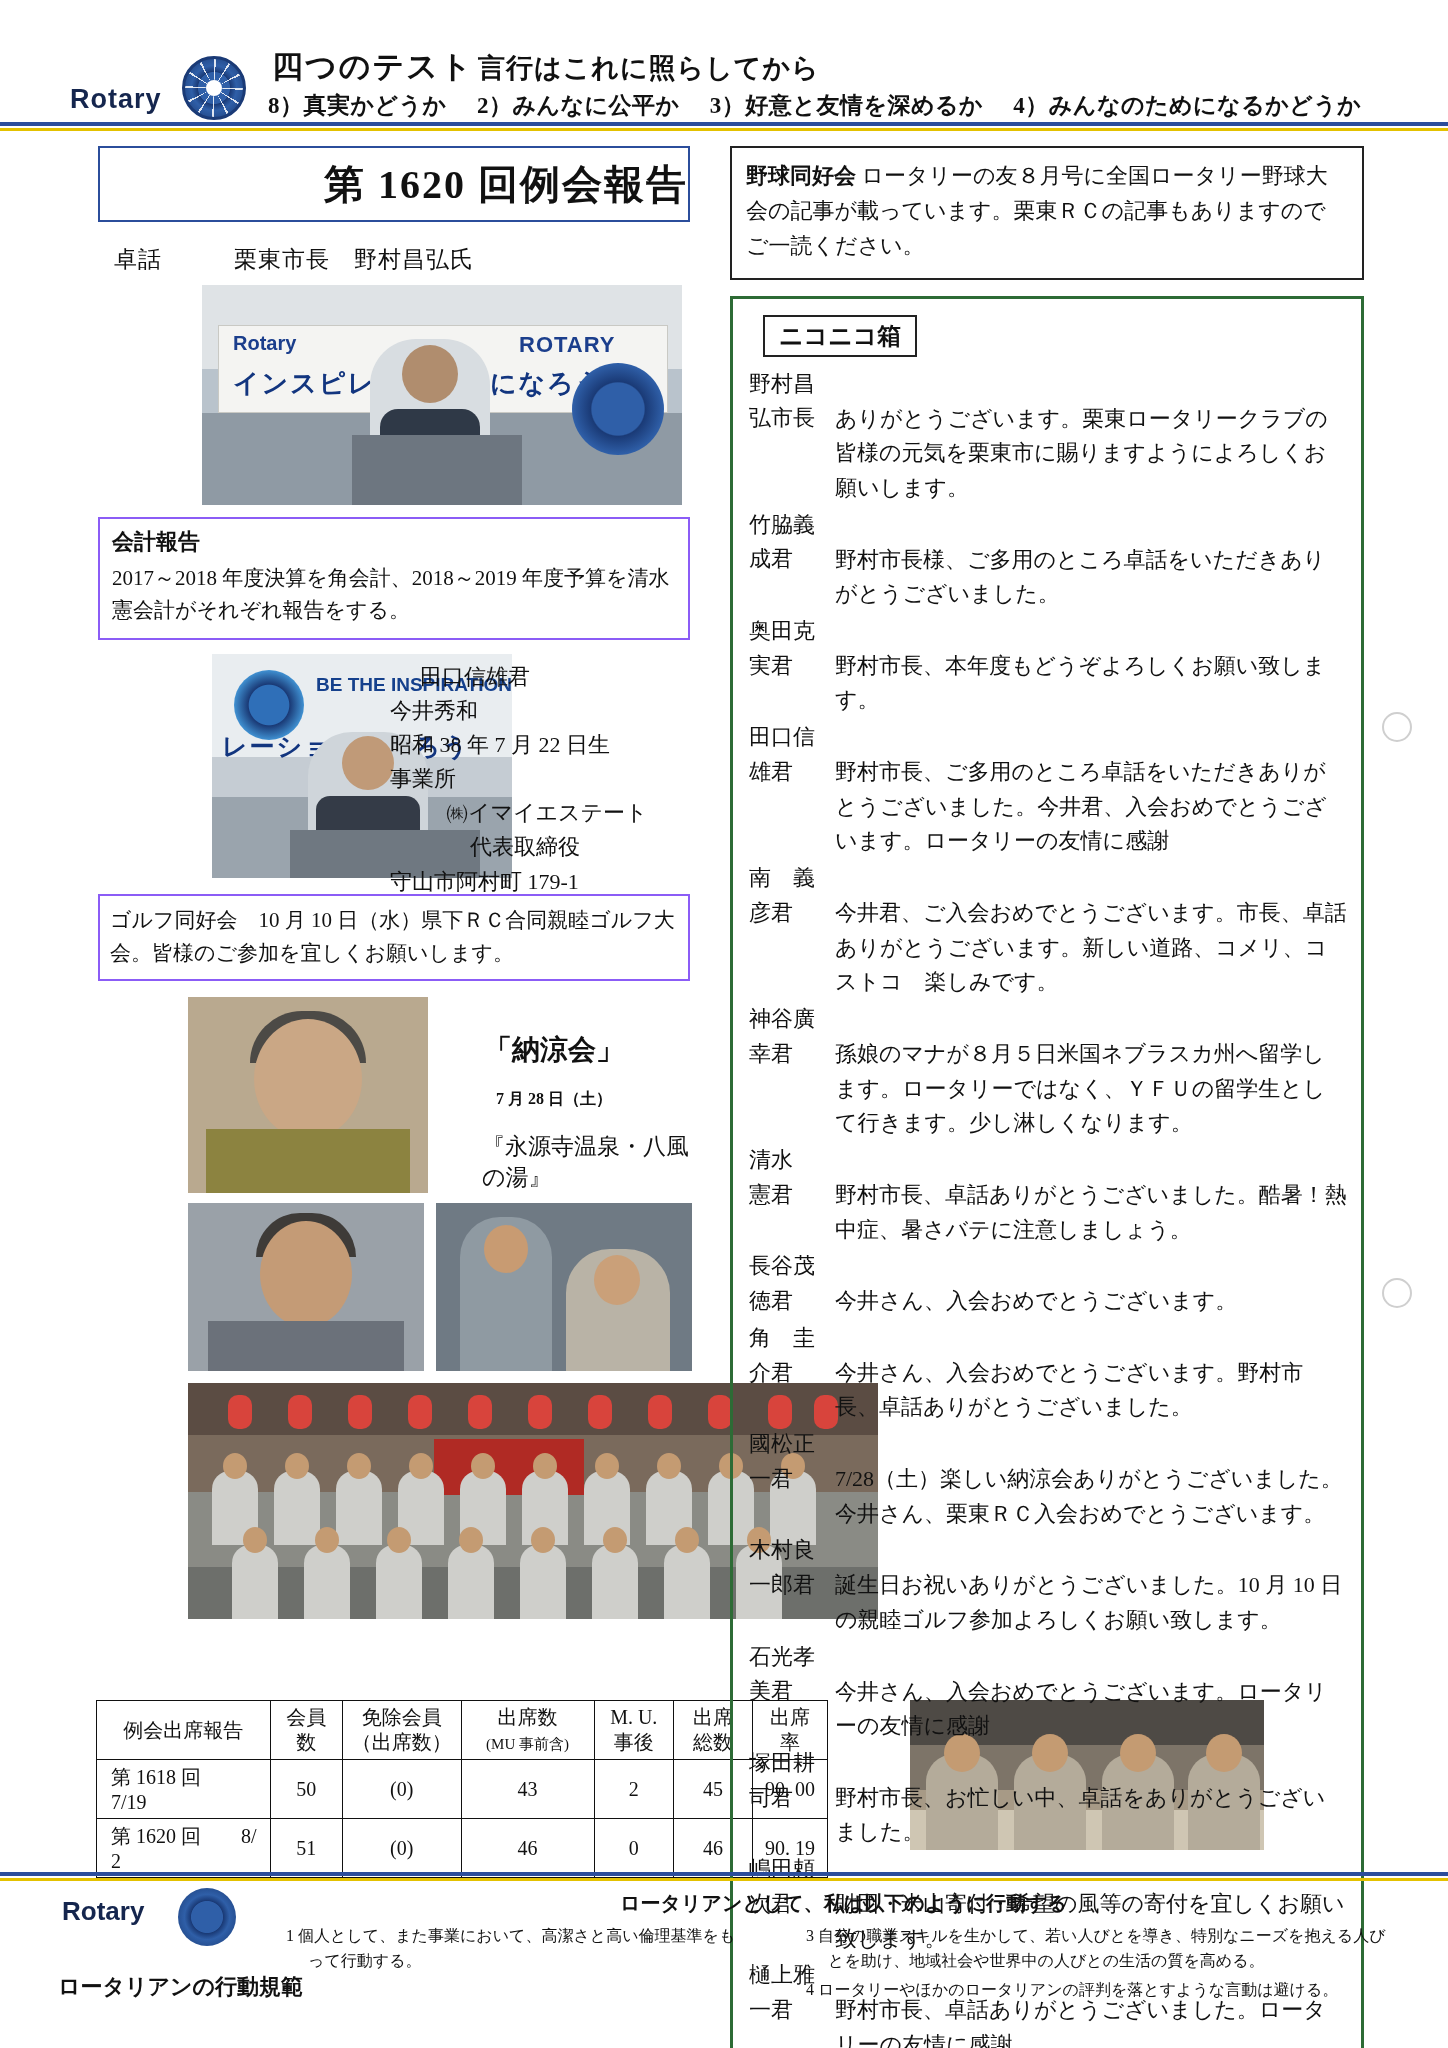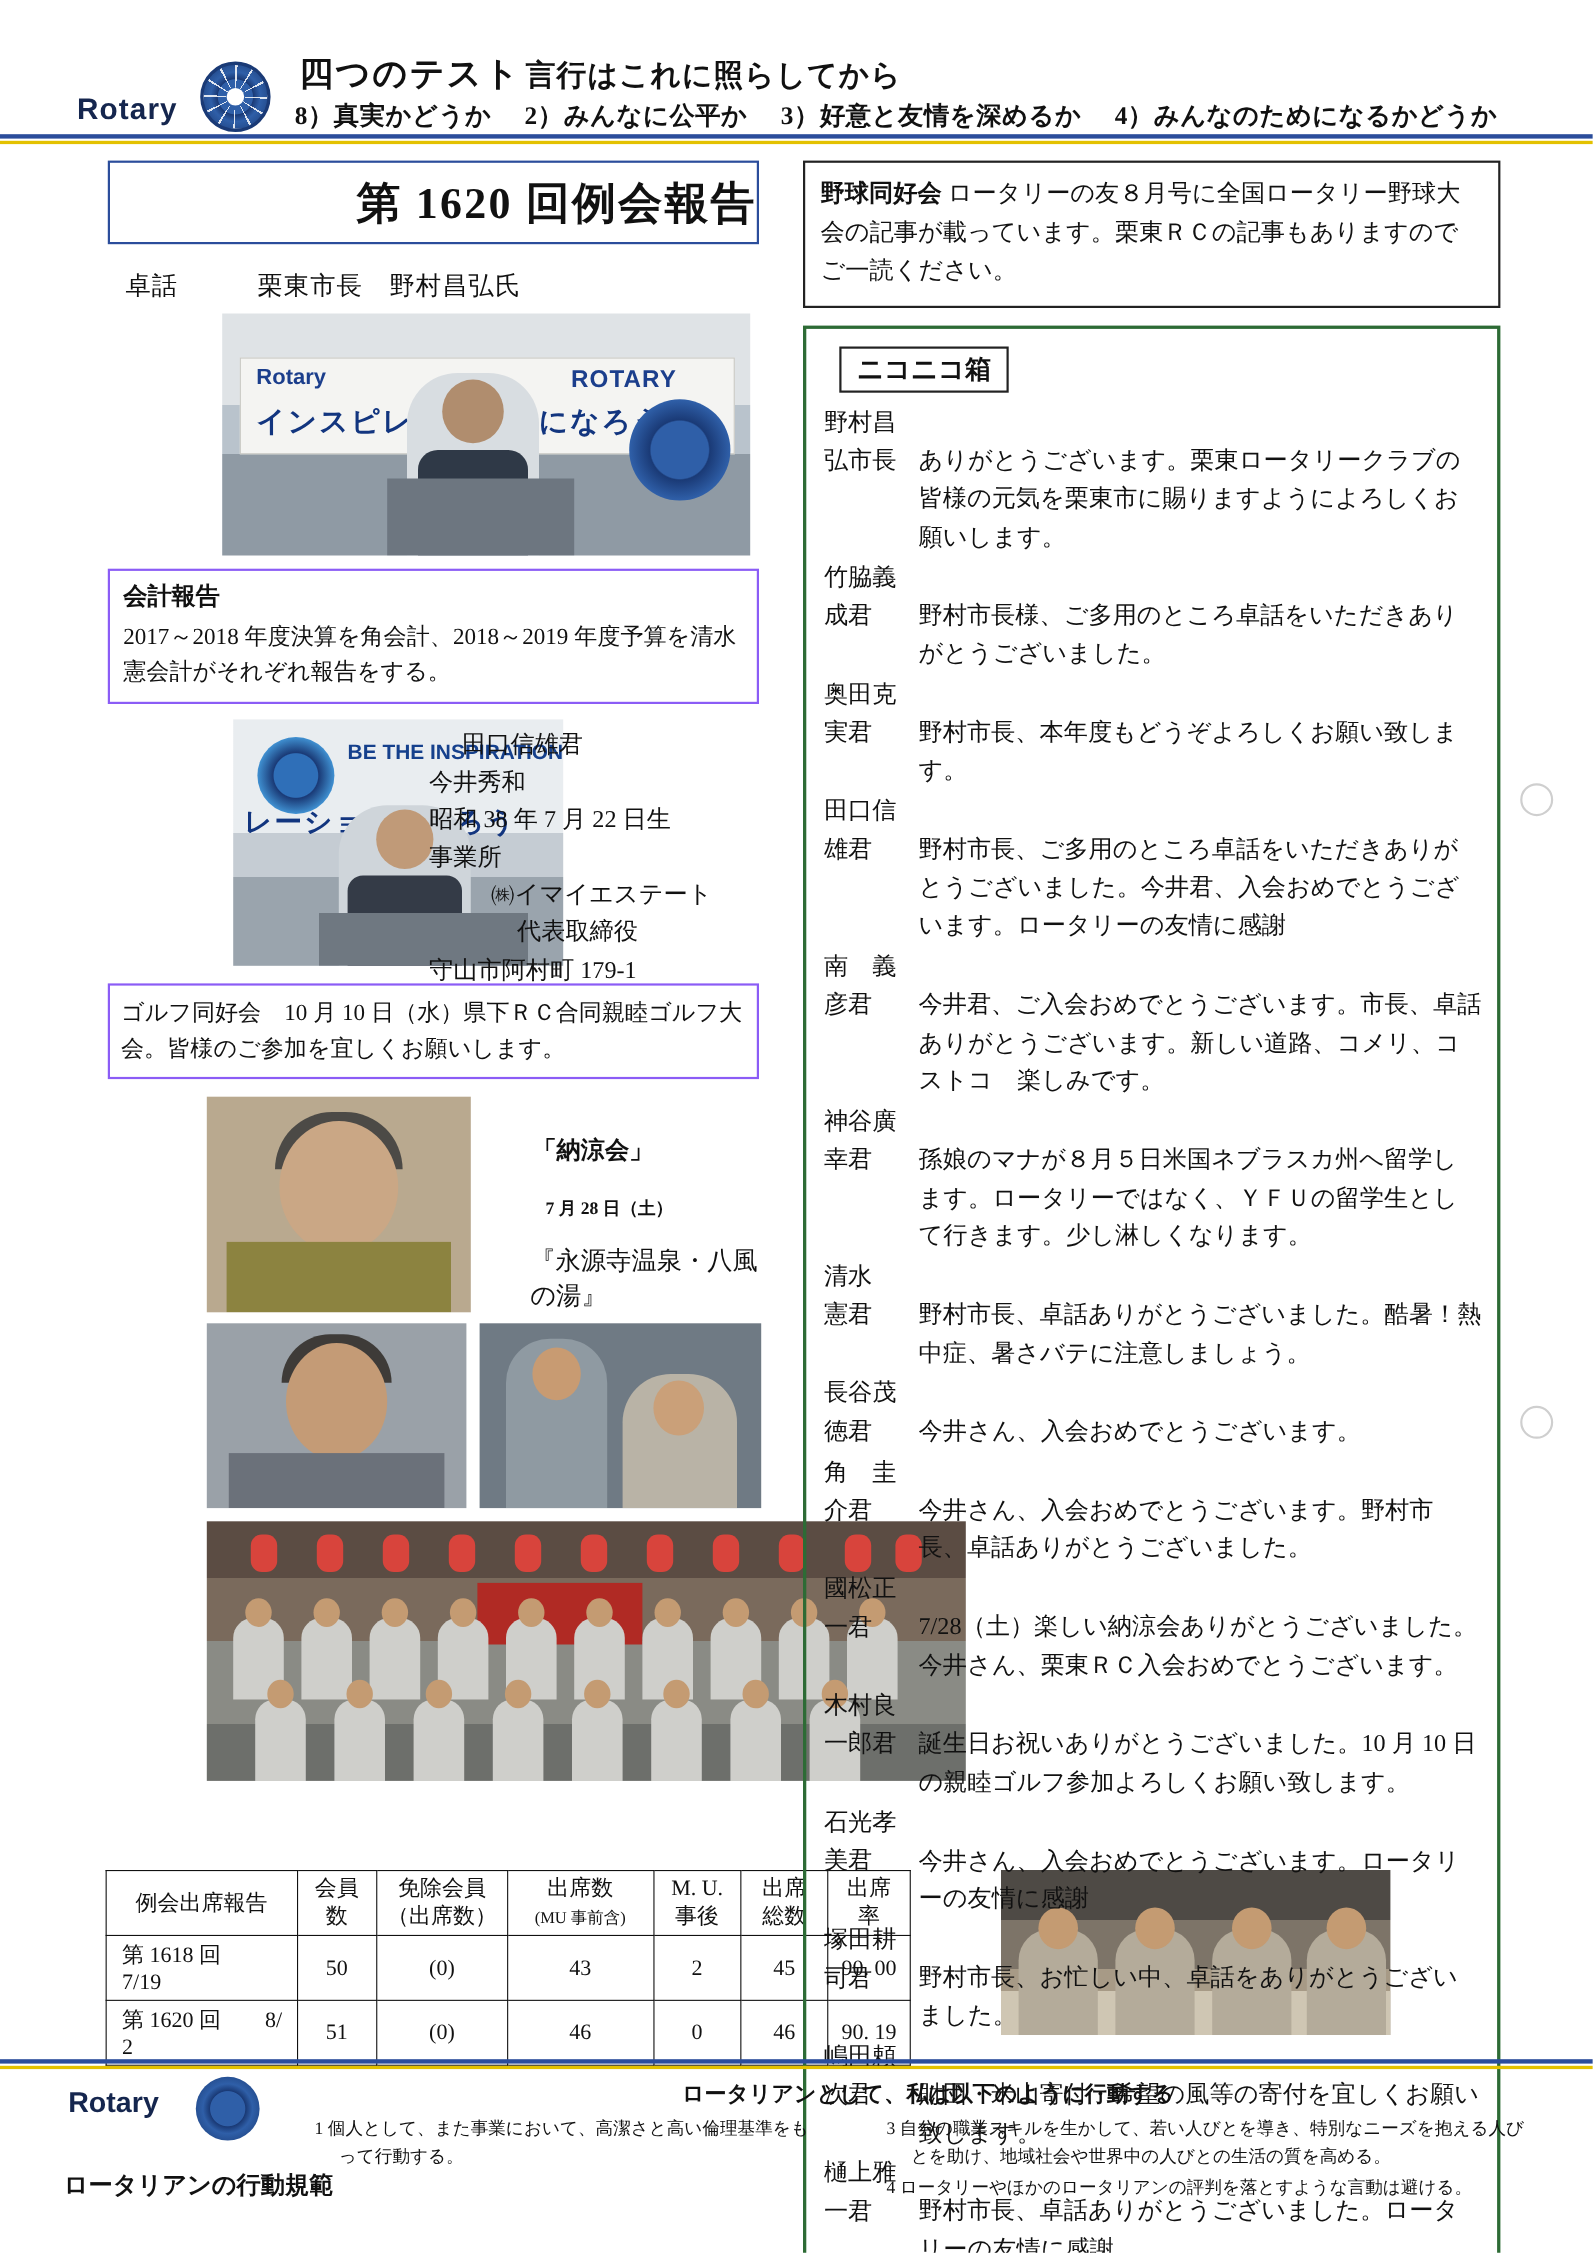--- a/index.html
+++ b/index.html
@@ -85,21 +85,21 @@
   .newmem .head{padding-left:30px;}
 
   .golf-box{margin:10px 14px 0 14px;padding:8px 10px 10px 10px;}
   .golf-box .b{font-size:21px;line-height:1.55;}
 
   .ph3wrap{position:relative;margin-top:16px;height:210px;}
   .ph3{position:absolute;left:104px;top:0;width:240px;height:196px;background:#b9a98f;overflow:hidden;}
   .ph3 .head{position:absolute;left:66px;top:22px;width:108px;height:120px;border-radius:50%;background:#caa785;}
   .ph3 .hair{position:absolute;left:62px;top:14px;width:116px;height:52px;border-radius:58px 58px 0 0;background:#4c4a46;}
   .ph3 .body{position:absolute;left:18px;top:132px;width:204px;height:64px;background:#8c8340;}
-  .nouryou{position:absolute;left:400px;top:34px;font-size:22px;font-weight:bold;}
+  .nouryou{position:absolute;left:400px;top:34px;font-size:28px;font-weight:bold;}
   .nouryou2{position:absolute;left:412px;top:92px;font-size:16px;font-weight:bold;}
   .nouryou3{position:absolute;left:398px;top:134px;font-size:23px;}
 
   .ph4{position:absolute;left:104px;top:206px;width:236px;height:168px;background:#9aa1a8;overflow:hidden;}
   .ph4 .head{position:absolute;left:72px;top:18px;width:92px;height:106px;border-radius:50%;background:#c49b76;}
   .ph4 .hair{position:absolute;left:68px;top:10px;width:100px;height:44px;border-radius:50px 50px 0 0;background:#3e3b38;}
   .ph4 .body{position:absolute;left:20px;top:118px;width:196px;height:50px;background:#6b717a;}
   .ph5{position:absolute;left:352px;top:206px;width:256px;height:168px;background:#6f7a84;overflow:hidden;}
   .ph5 .p1{position:absolute;left:24px;top:14px;width:92px;height:154px;background:#8f9aa2;border-radius:40px 40px 0 0;}
   .ph5 .p2{position:absolute;left:130px;top:46px;width:104px;height:122px;background:#b9b3a6;border-radius:44px 44px 0 0;}

